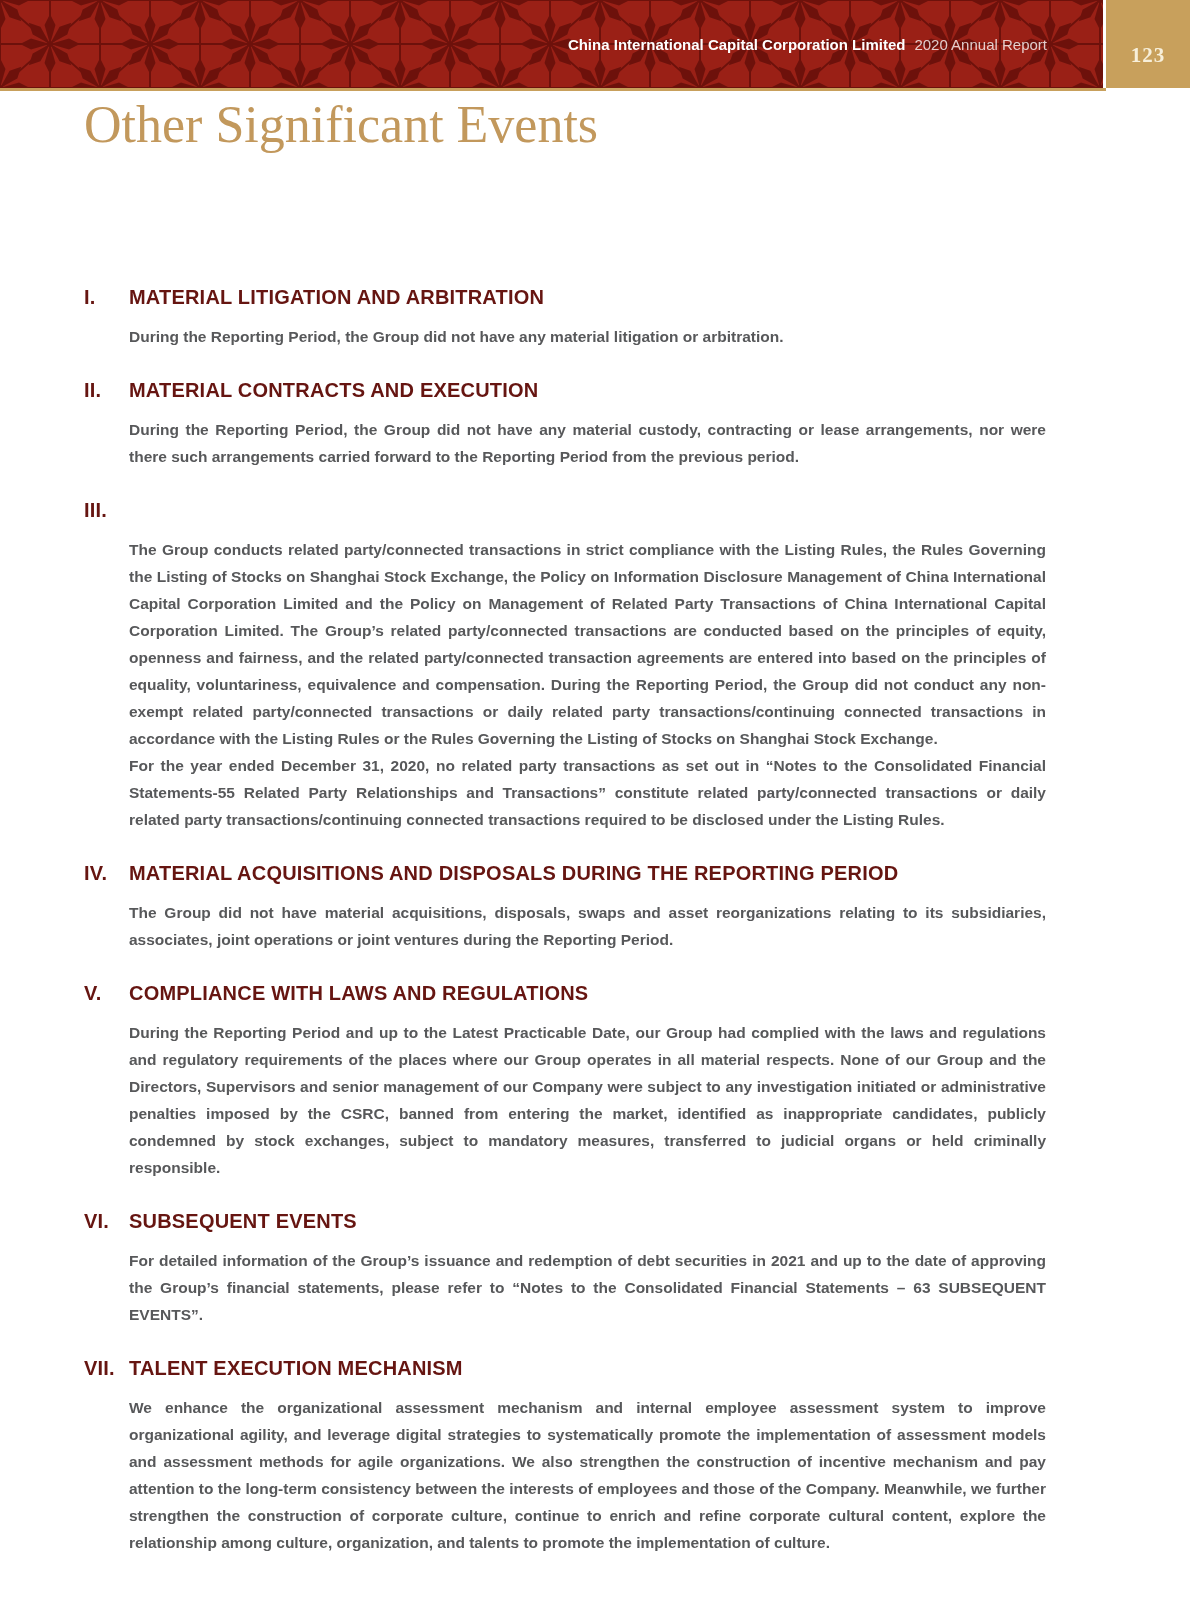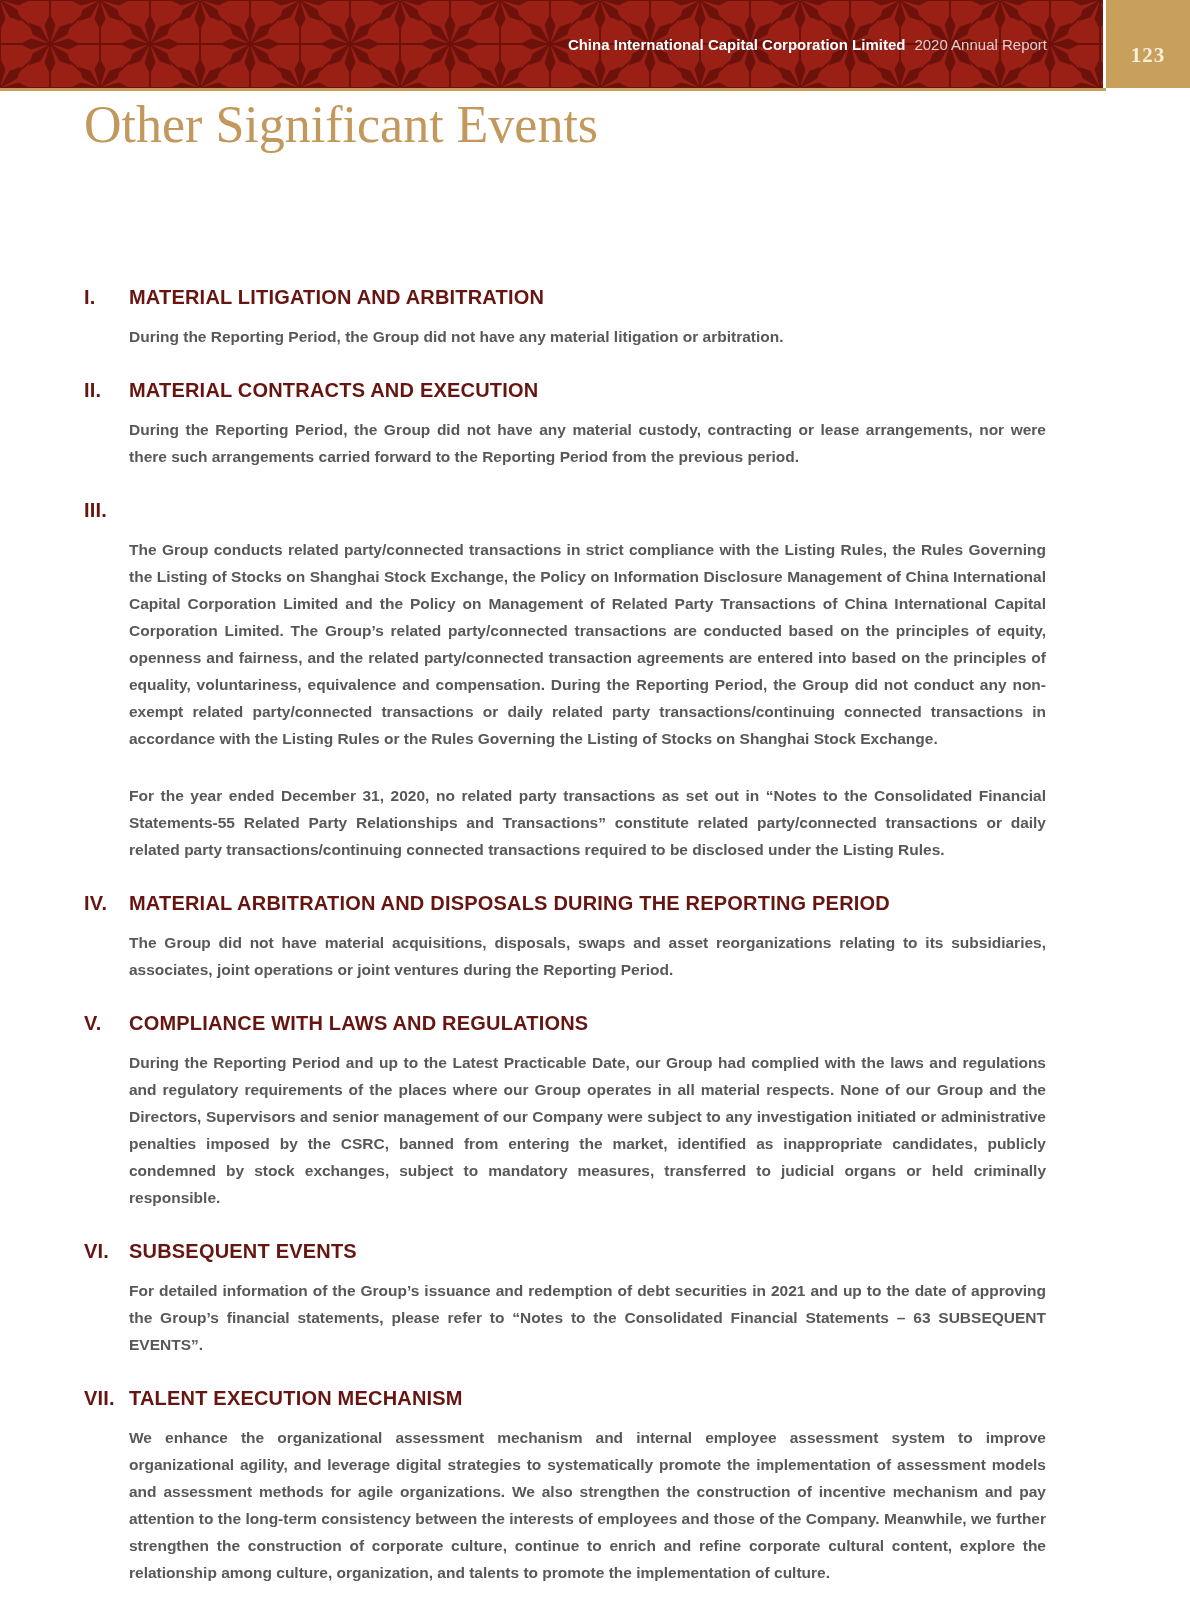--- a/index.html
+++ b/index.html
@@ -51,21 +51,21 @@
     letter-spacing: 0.2px;
   }
   .num { width: 45px; flex: 0 0 45px; }
   .sbody { margin-left: 45px; font-weight: bold; }
   .sbody p {
     margin: 0;
     font-size: 15.5px; line-height: 27px;
     color: #57585a;
     text-align: justify;
   }
-  .sbody p + p { margin-top: 30px; }
+  .sbody p + p { }
 </style>
 </head>
 <body>
 
 <header>
   <div class="banner">
     <svg width="1103" height="88" xmlns="http://www.w3.org/2000/svg" aria-hidden="true">
       <defs>
         <g id="st" fill="#6d110b">
           <polygon points="0,0 -5.5,-19 0,-30 5.5,-19"></polygon>
@@ -139,21 +139,21 @@
     </div>
     <div class="sbody">
       <p>The Group conducts related party/connected transactions in strict compliance with the Listing Rules, the Rules Governing the Listing of Stocks on Shanghai Stock Exchange, the Policy on Information Disclosure Management of China International Capital Corporation Limited and the Policy on Management of Related Party Transactions of China International Capital Corporation Limited. The Group’s related party/connected transactions are conducted based on the principles of equity, openness and fairness, and the related party/connected transaction agreements are entered into based on the principles of equality, voluntariness, equivalence and compensation. During the Reporting Period, the Group did not conduct any non-exempt related party/connected transactions or daily related party transactions/continuing connected transactions in accordance with the Listing Rules or the Rules Governing the Listing of Stocks on Shanghai Stock Exchange.</p>
       <p>For the year ended December 31, 2020, no related party transactions as set out in “Notes to the Consolidated Financial Statements-55 Related Party Relationships and Transactions” constitute related party/connected transactions or daily related party transactions/continuing connected transactions required to be disclosed under the Listing Rules.</p>
     </div>
   </section>
 
   <section>
     <div class="shead">
       <span class="num">IV.</span>
-      <span class="stitle">MATERIAL ARBITRATION AND DISPOSALS DURING THE REPORTING PERIOD</span>
+      <span class="stitle">MATERIAL ACQUISITIONS AND DISPOSALS DURING THE REPORTING PERIOD</span>
     </div>
     <div class="sbody">
       <p>The Group did not have material acquisitions, disposals, swaps and asset reorganizations relating to its subsidiaries, associates, joint operations or joint ventures during the Reporting Period.</p>
     </div>
   </section>
 
   <section>
     <div class="shead">
       <span class="num">V.</span>
       <span class="stitle">COMPLIANCE WITH LAWS AND REGULATIONS</span>

